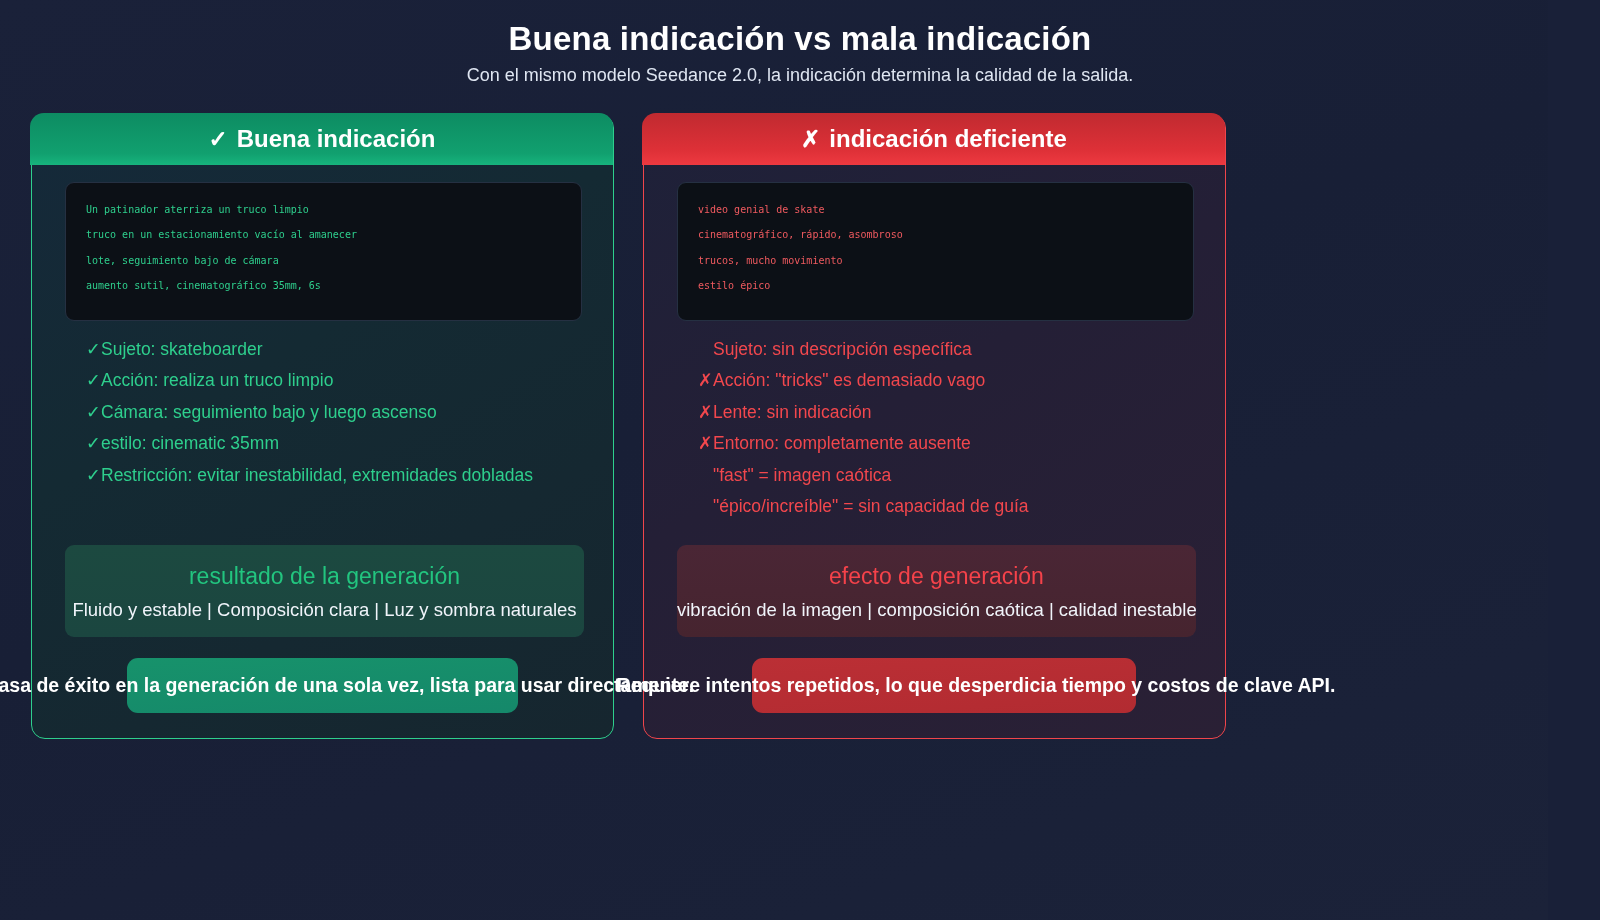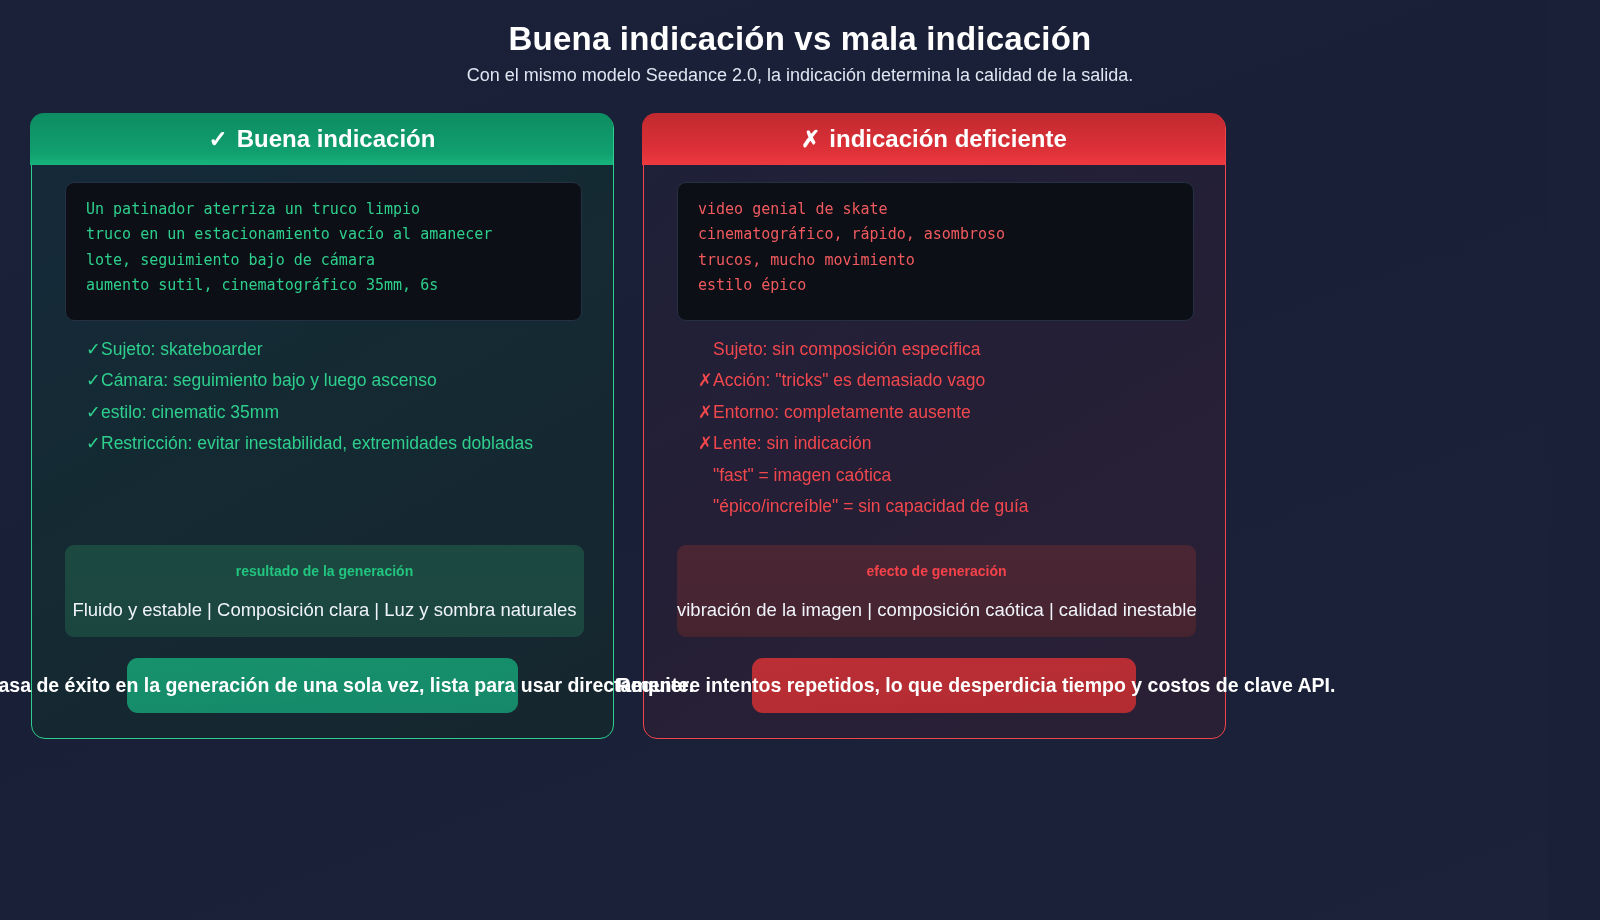--- a/index.html
+++ b/index.html
@@ -40,41 +40,41 @@
   }
   .hdr-good { background: linear-gradient(180deg, #0d8c62 0%, #11a06f 78%, #17b47d 100%); }
   .hdr-bad  { background: linear-gradient(180deg, #c02a30 0%, #dd3037 70%, #ee3940 100%); }
   .hdr-mark { margin-right: 9px; font-size: 23px; }
 
   
   .prompt-box {
     position: absolute; left: 33px; top: 67px; width: 517px; height: 139px;
     background: #0c1016; border: 1px solid #253042; border-radius: 9px;
     padding: 14px 20px;
-    font-family: "DejaVu Sans Mono", monospace; font-size: 15px; line-height: 25.3px;
+    font-family: "DejaVu Sans Mono", monospace; font-size: 10px; line-height: 25.3px;
     white-space: pre;
   }
   .prompt-good { color: #2ecf8d; }
   .prompt-bad  { color: #f05a5f; }
 
   
   .list { position: absolute; left: 33px; top: 219px; width: 540px; }
   .list-item { font-size: 17.5px; line-height: 31.4px; white-space: nowrap; margin-left: 21px; }
   .list-good .list-item { color: #2ecf8d; }
   .list-bad  .list-item { color: #f2474d; }
   .li-mark { display: inline-block; width: 15px; }
 
   
   .result-box {
     position: absolute; left: 33px; top: 430px; width: 519px; height: 92px;
     border-radius: 9px; text-align: center; padding-top: 18px;
   }
   .rb-good { background: linear-gradient(180deg, #1c4940 0%, #1b4640 100%); }
   .rb-bad  { background: linear-gradient(180deg, #4a2635 0%, #46242f 100%); }
-  .result-title { font-size: 14px; font-weight: bold; }
+  .result-title { font-size: 23px; font-weight: normal; }
   .rt-good { color: #22c57f; }
   .rt-bad  { color: #f5424a; }
   .result-detail {
     position: absolute; left: 0; top: 54px; width: 100%;
     text-align: center; font-size: 18.5px; color: #f0f4fa; white-space: nowrap;
   }
 
   
   .pill {
     position: absolute; top: 658px; height: 55px; border-radius: 11px;
@@ -105,20 +105,21 @@
       <span>Buena indicación</span>
     </div>
 
     <div class="prompt-box prompt-good">Un patinador aterriza un truco limpio
 truco en un estacionamiento vacío al amanecer
 lote, seguimiento bajo de cámara
 aumento sutil, cinematográfico 35mm, 6s</div>
 
     <div class="list list-good">
       <div class="list-item"><span class="li-mark">✓</span><span>Sujeto: skateboarder</span></div>
+      <div class="list-item"><span class="li-mark">✓</span><span>Acción: realiza un truco limpio</span></div>
       <div class="list-item"><span class="li-mark">✓</span><span>Cámara: seguimiento bajo y luego ascenso</span></div>
       <div class="list-item"><span class="li-mark">✓</span><span>estilo: cinematic 35mm</span></div>
       <div class="list-item"><span class="li-mark">✓</span><span>Restricción: evitar inestabilidad, extremidades dobladas</span></div>
     </div>
 
     <div class="result-box rb-good">
       <div class="result-title rt-good">resultado de la generación</div>
       <div class="result-detail">Fluido y estable | Composición clara | Luz y sombra naturales</div>
     </div>
   </div>
@@ -128,24 +129,24 @@
       <span class="hdr-mark">✗</span>
       <span>indicación deficiente</span>
     </div>
 
     <div class="prompt-box prompt-bad">video genial de skate
 cinematográfico, rápido, asombroso
 trucos, mucho movimiento
 estilo épico</div>
 
     <div class="list list-bad">
-      <div class="list-item"><span class="li-mark"></span><span>Sujeto: sin composición específica</span></div>
+      <div class="list-item"><span class="li-mark"></span><span>Sujeto: sin descripción específica</span></div>
       <div class="list-item"><span class="li-mark">✗</span><span>Acción: "tricks" es demasiado vago</span></div>
+      <div class="list-item"><span class="li-mark">✗</span><span>Lente: sin indicación</span></div>
       <div class="list-item"><span class="li-mark">✗</span><span>Entorno: completamente ausente</span></div>
-      <div class="list-item"><span class="li-mark">✗</span><span>Lente: sin indicación</span></div>
       <div class="list-item"><span class="li-mark"></span><span>"fast" = imagen caótica</span></div>
       <div class="list-item"><span class="li-mark"></span><span>"épico/increíble" = sin capacidad de guía</span></div>
     </div>
 
     <div class="result-box rb-bad">
       <div class="result-title rt-bad">efecto de generación</div>
       <div class="result-detail">vibración de la imagen | composición caótica | calidad inestable</div>
     </div>
   </div>
 

